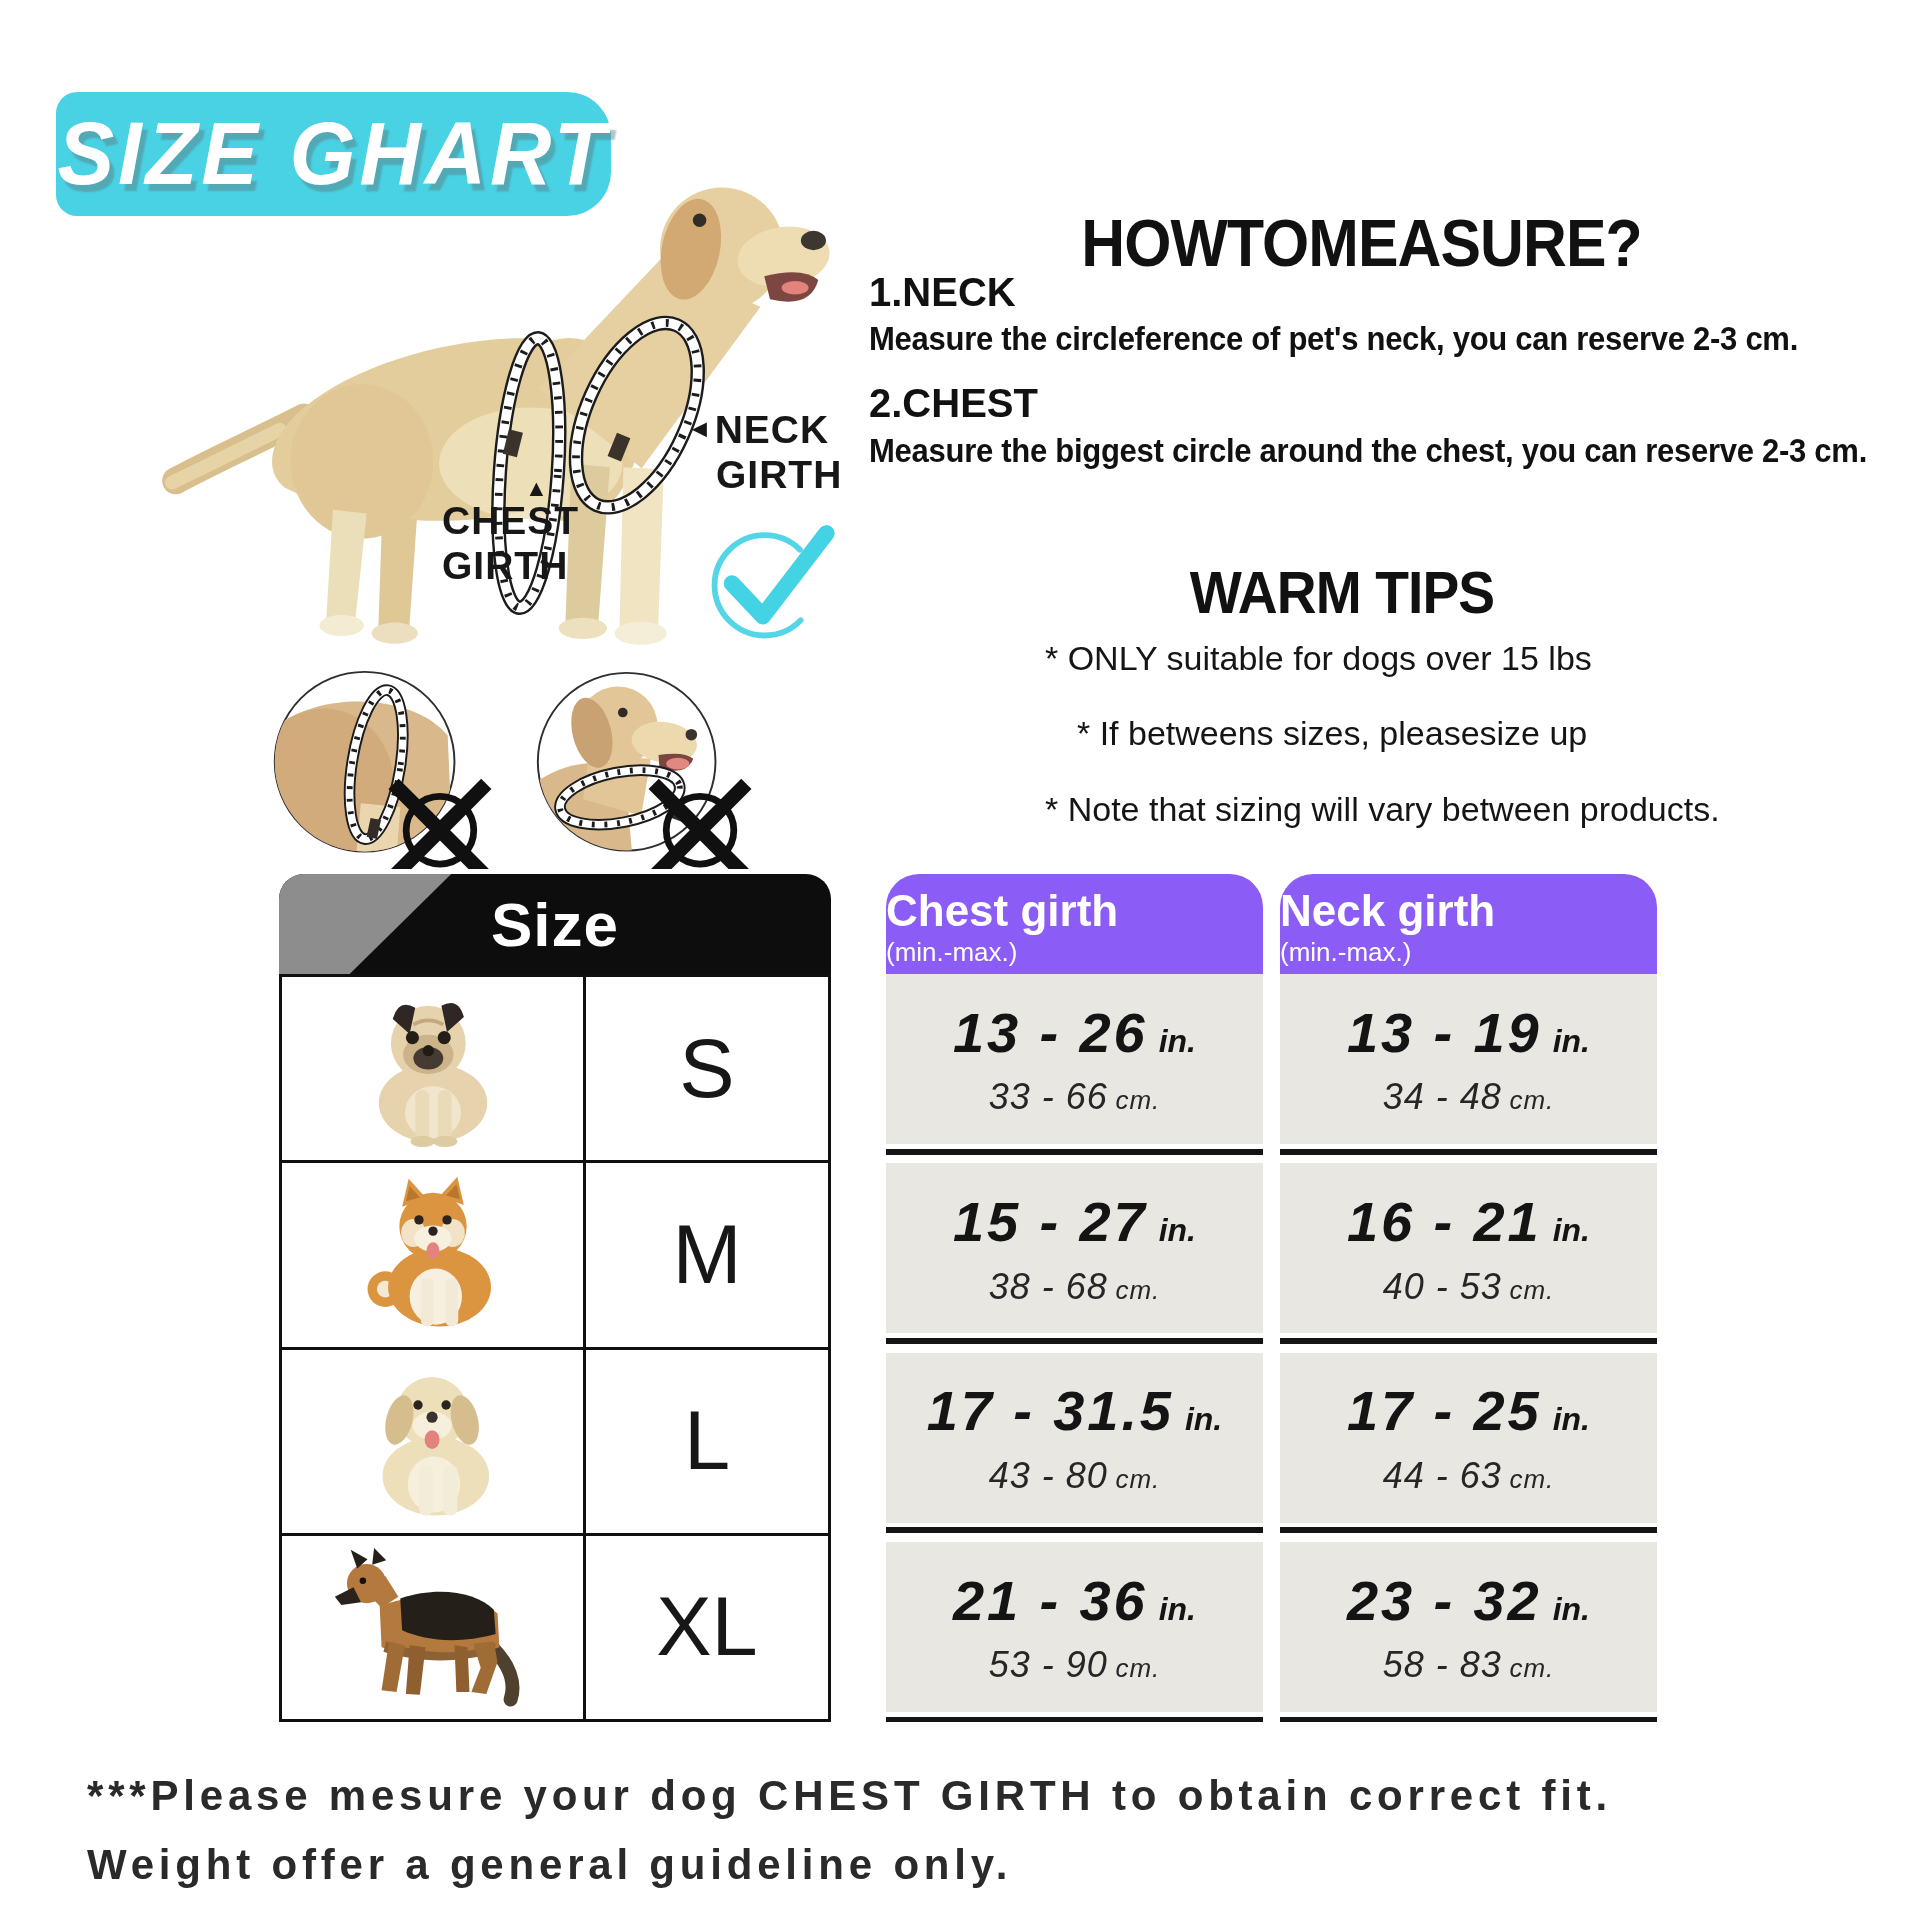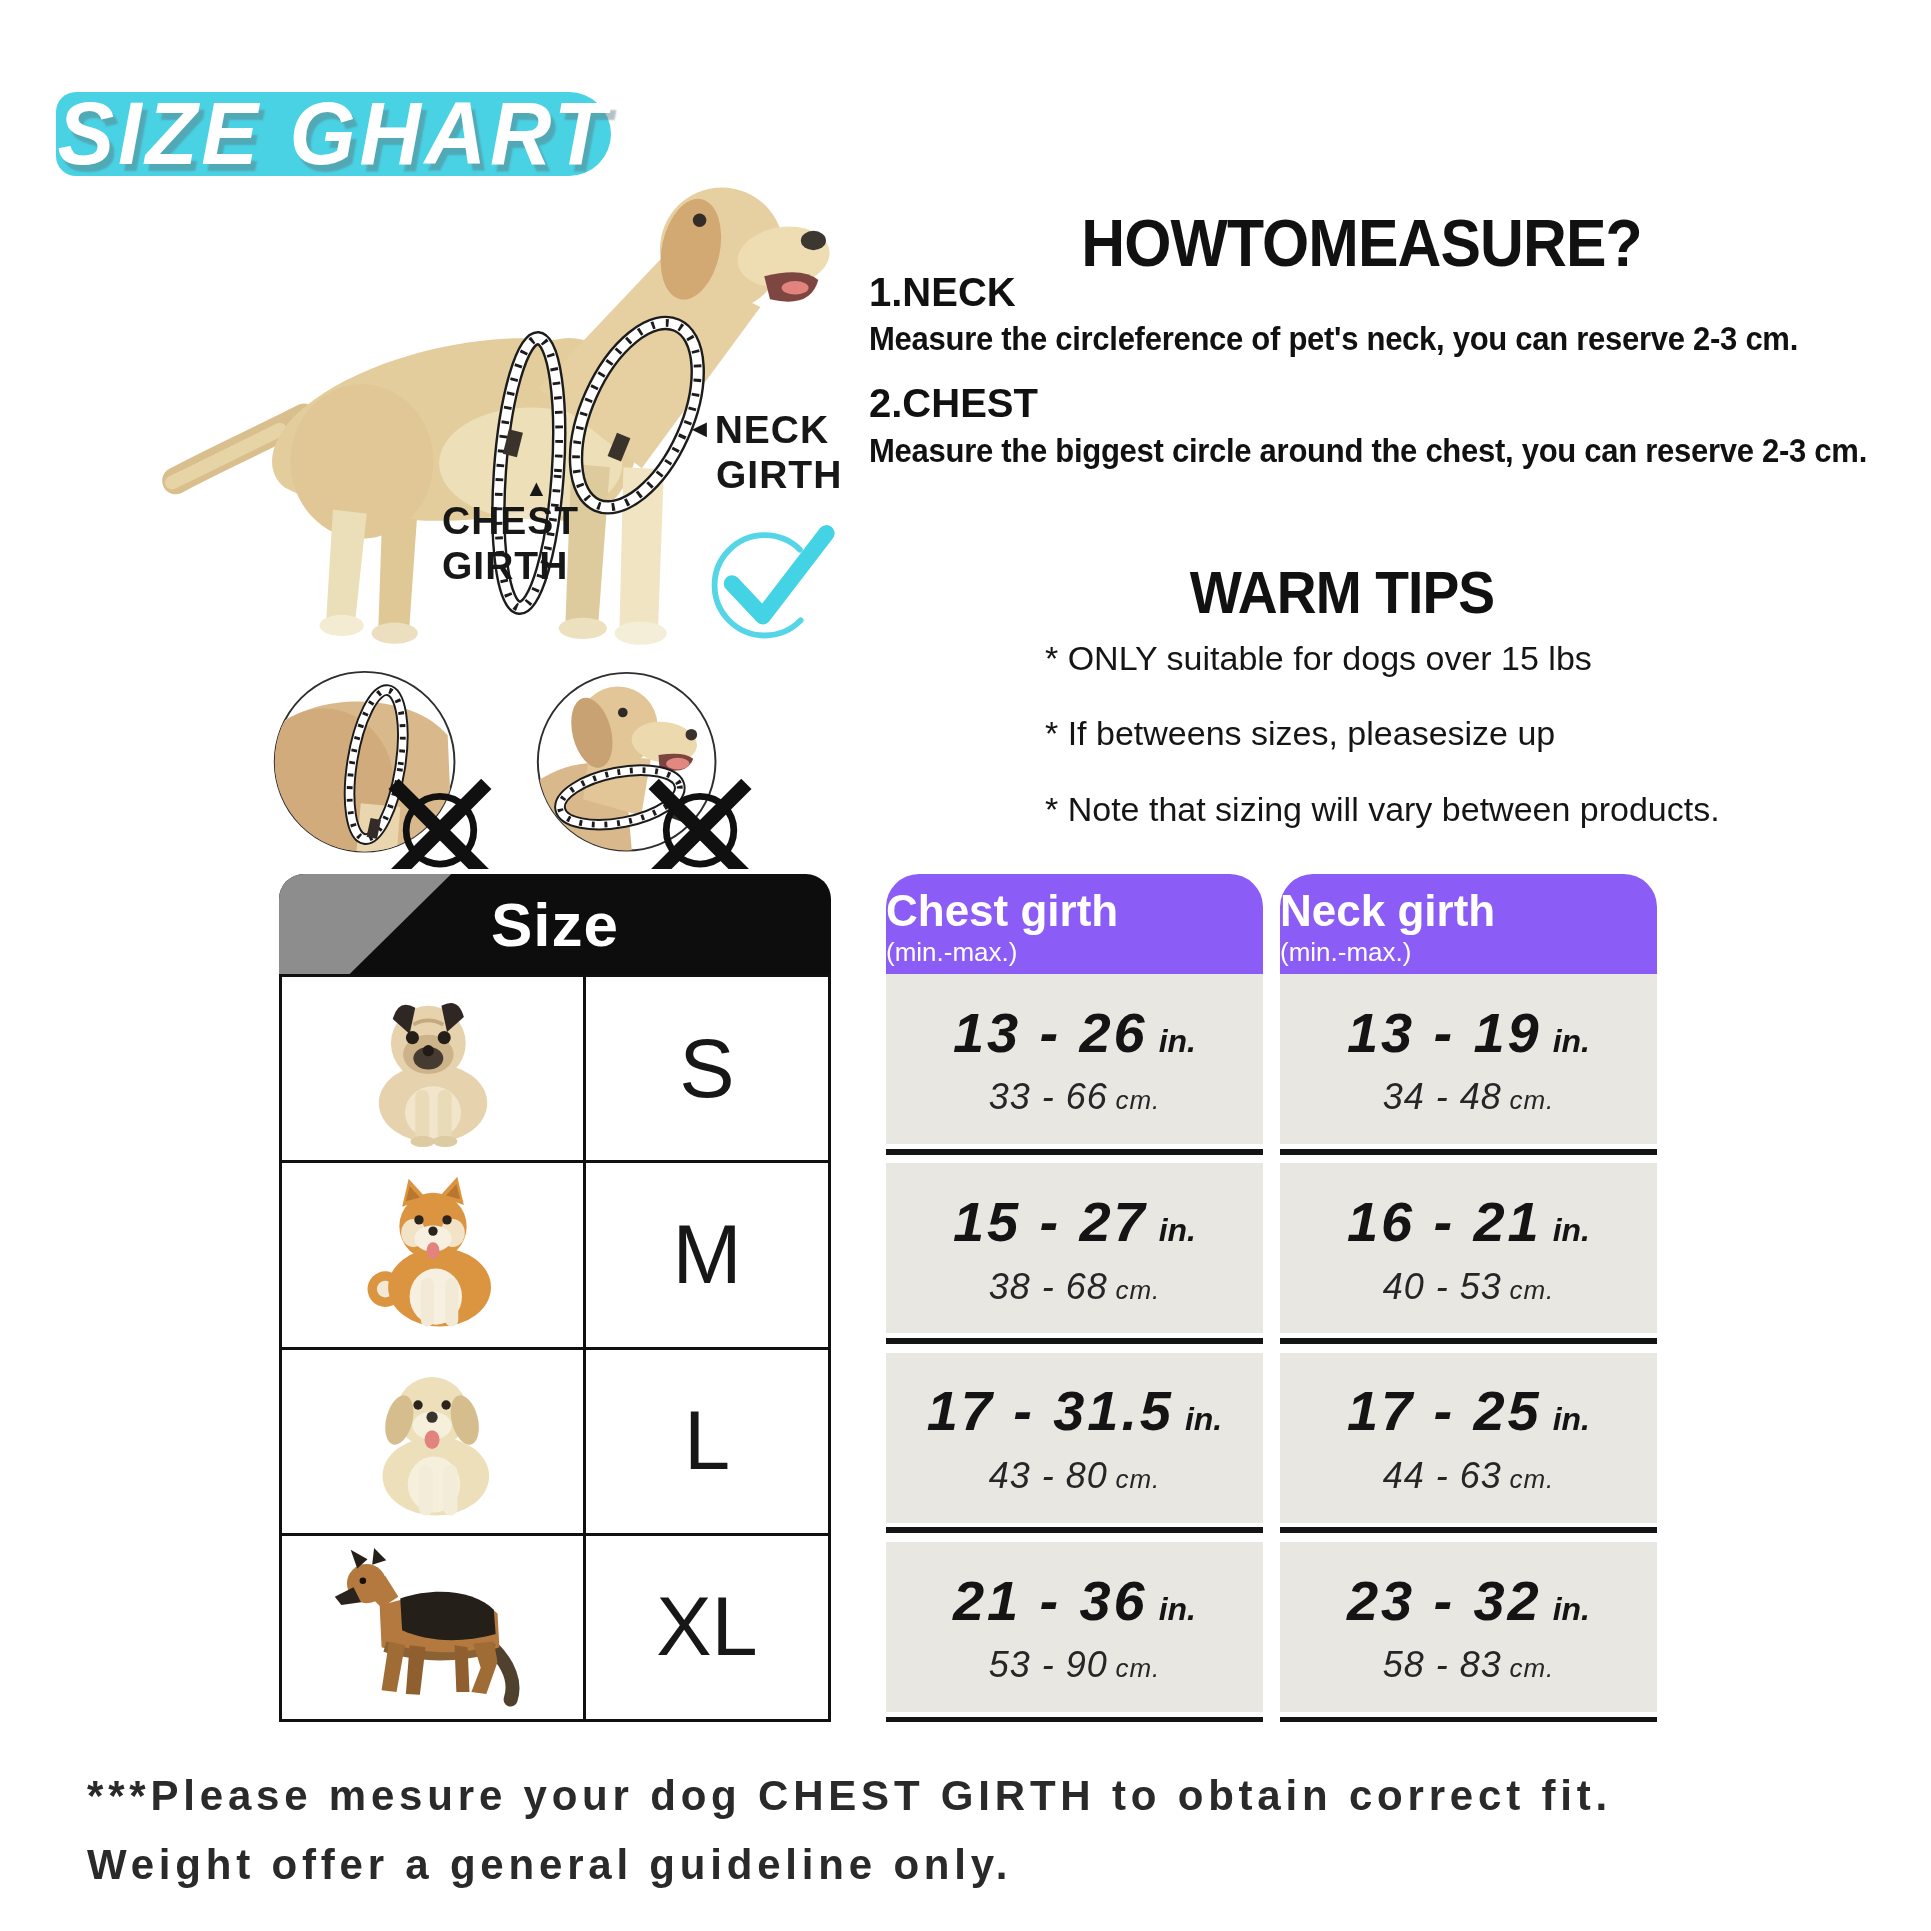--- a/index.html
+++ b/index.html
@@ -4,21 +4,21 @@
 <style>
   html,body{margin:0;padding:0;background:#ffffff;}
   #canvas{
     position:relative;width:1931px;height:1931px;background:#ffffff;
     font-family:"Liberation Sans",sans-serif;color:#111;overflow:hidden;
   }
   .abs{position:absolute;}
 
   
   .title-badge{
-    left:56px;top:92px;width:555px;height:84px;background:#49d2e4;
+    left:56px;top:92px;width:555px;height:124px;background:#49d2e4;
     border-radius:21px 44px 44px 21px;display:flex;align-items:center;justify-content:center;
   }
   .title-text{
     font-size:85px;font-weight:bold;font-style:italic;color:#ffffff;letter-spacing:3.9px;
     text-shadow:4.8px 5.8px 1.9px rgba(90,120,125,0.45);white-space:nowrap;transform:scaleY(1.05);
   }
 
   
   .diagram-label{font-weight:bold;font-size:39px;line-height:45px;color:#171717;letter-spacing:1px;}
   .neck-label{left:687px;top:406px;}
@@ -42,21 +42,21 @@
   .step-text.t1{top:320px;}
   .step-text.t2{top:432px;}
 
   
   .wt-heading{
     left:1004px;top:558px;width:676px;text-align:center;font-size:60px;font-weight:bold;
     transform:scaleX(0.92);transform-origin:50% 0;white-space:nowrap;letter-spacing:-1px;
   }
   .tip{left:1045px;font-size:34px;white-space:nowrap;color:#151515;}
   .tip.t1{top:639px;}
-  .tip.t2{top:714px;}
+  .tip.t2{top:714px;margin-left:32px;}
   .tip.t3{top:790px;}
 
   
   .size-table{left:279px;top:874px;width:552px;}
   .size-header{
     position:relative;height:100px;background:#0d0d0d;border-radius:25px 25px 0 0;overflow:hidden;
     display:flex;align-items:center;justify-content:center;
   }
   .size-header::before{
     content:"";position:absolute;left:0;top:0;bottom:0;width:40%;background:#8d8d8d;

